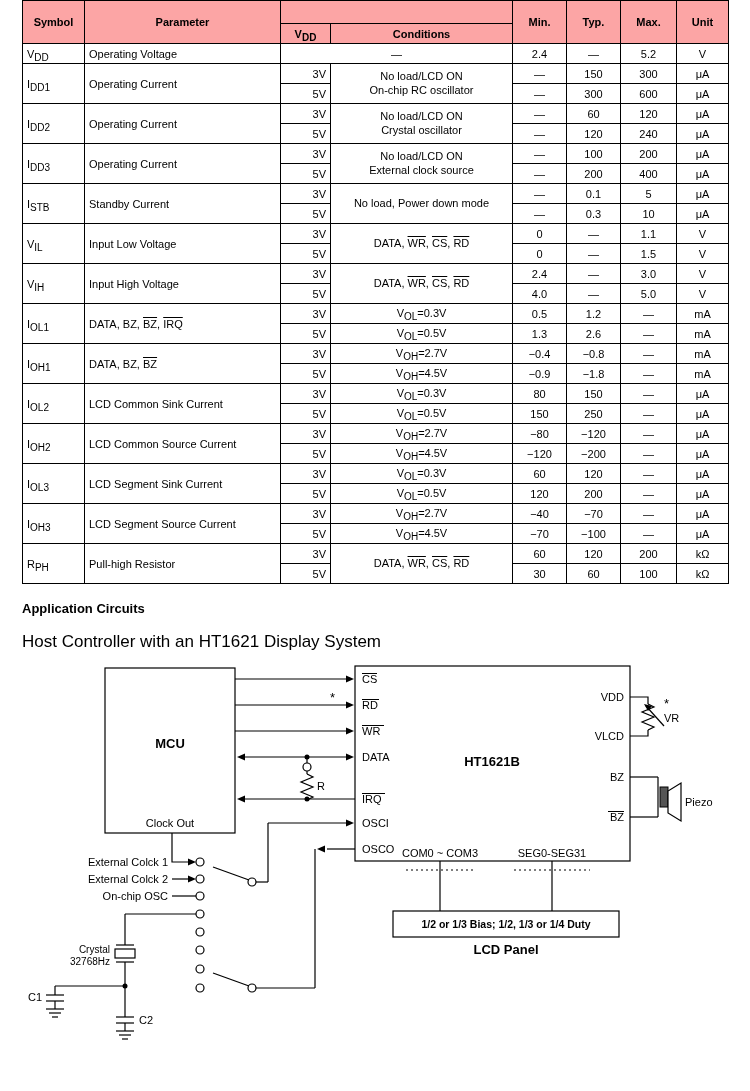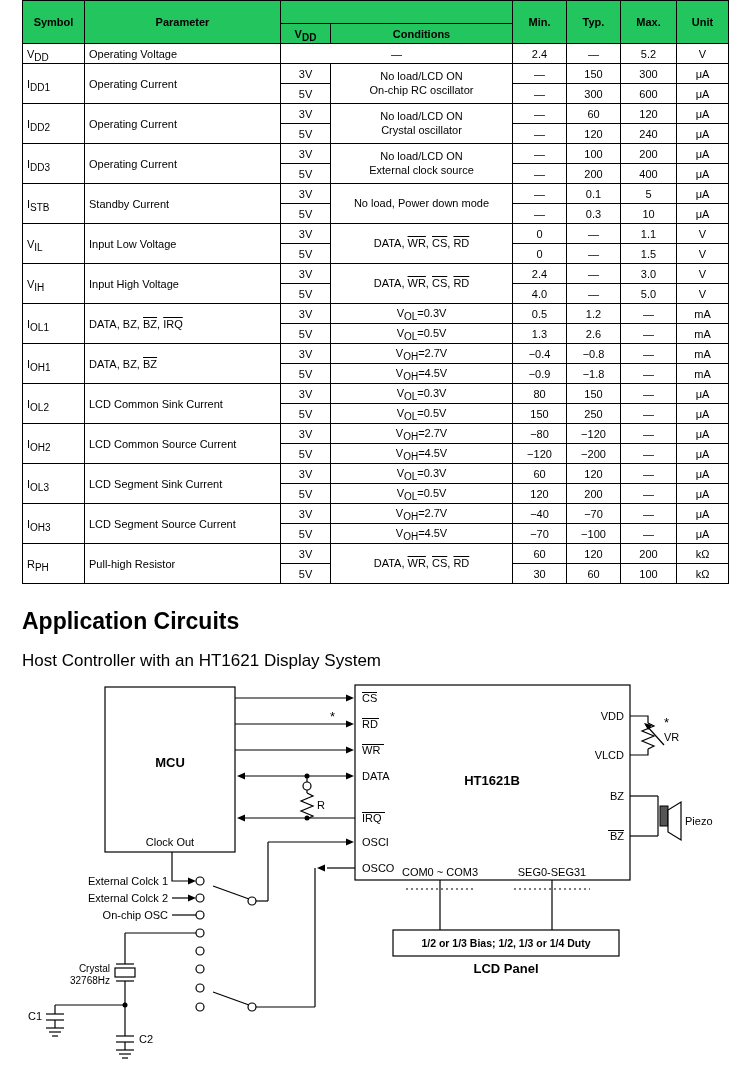--- a/index.html
+++ b/index.html
@@ -2,34 +2,34 @@
 <html><head>
 <meta charset="utf-8">
 <style>
   html,body { margin:0; padding:0; background:#fff; }
   body { width:750px; height:1091px; font-family:"Liberation Sans", sans-serif; color:#000; }
   .page { position:relative; width:750px; height:1091px; overflow:hidden; }
 
   
   table.ec { border-collapse:collapse; table-layout:fixed; width:706px; margin:0 0 0 22px; font-size:11px; }
   table.ec th, table.ec td { border:1px solid #000; padding:1px 4px; height:20px; box-sizing:border-box; overflow:hidden; }
-  table.ec thead th { background:#22c55e; font-weight:bold; text-align:center; vertical-align:middle; }
+  table.ec thead th { background:#fca5a5; font-weight:bold; text-align:center; vertical-align:middle; }
   table.ec thead tr.h1 th { height:23px; }
   table.ec thead tr.h2 th { height:20px; }
   td.sym  { text-align:left; vertical-align:middle; }
   td.par  { text-align:left; vertical-align:middle; }
-  td.vdd  { text-align:center; vertical-align:middle; }
+  td.vdd  { text-align:right; vertical-align:middle; }
   td.cond { text-align:center; vertical-align:middle; line-height:1.25; padding-left:6px; }
   td.dash { text-align:center; vertical-align:middle; }
   td.num, td.unit { text-align:center; vertical-align:middle; }
   sub { font-size:10px; line-height:0; }
   .ov { text-decoration:overline; }
 
   
-  h2.sect { font-size:23px; font-weight:bold; margin:24px 0 0 22px; }
+  h2.sect { font-size:13px; font-weight:bold; margin:17px 0 0 22px; }
   h3.sub  { font-size:17px; font-weight:normal; margin:16px 0 0 22px; }
 
   
   svg.circ { display:block; margin-top:4px; }
   svg.circ text { font-family:"Liberation Sans", sans-serif; font-size:11px; fill:#000; }
   svg.circ text.b { font-weight:bold; font-size:13px; }
   svg.circ text.s10 { font-size:10px; }
   svg.circ text.bias { font-size:10.5px; font-weight:bold; }
   svg.circ text.star { font-size:13px; }
   .w  { stroke:#000; stroke-width:1.2; fill:none; }

